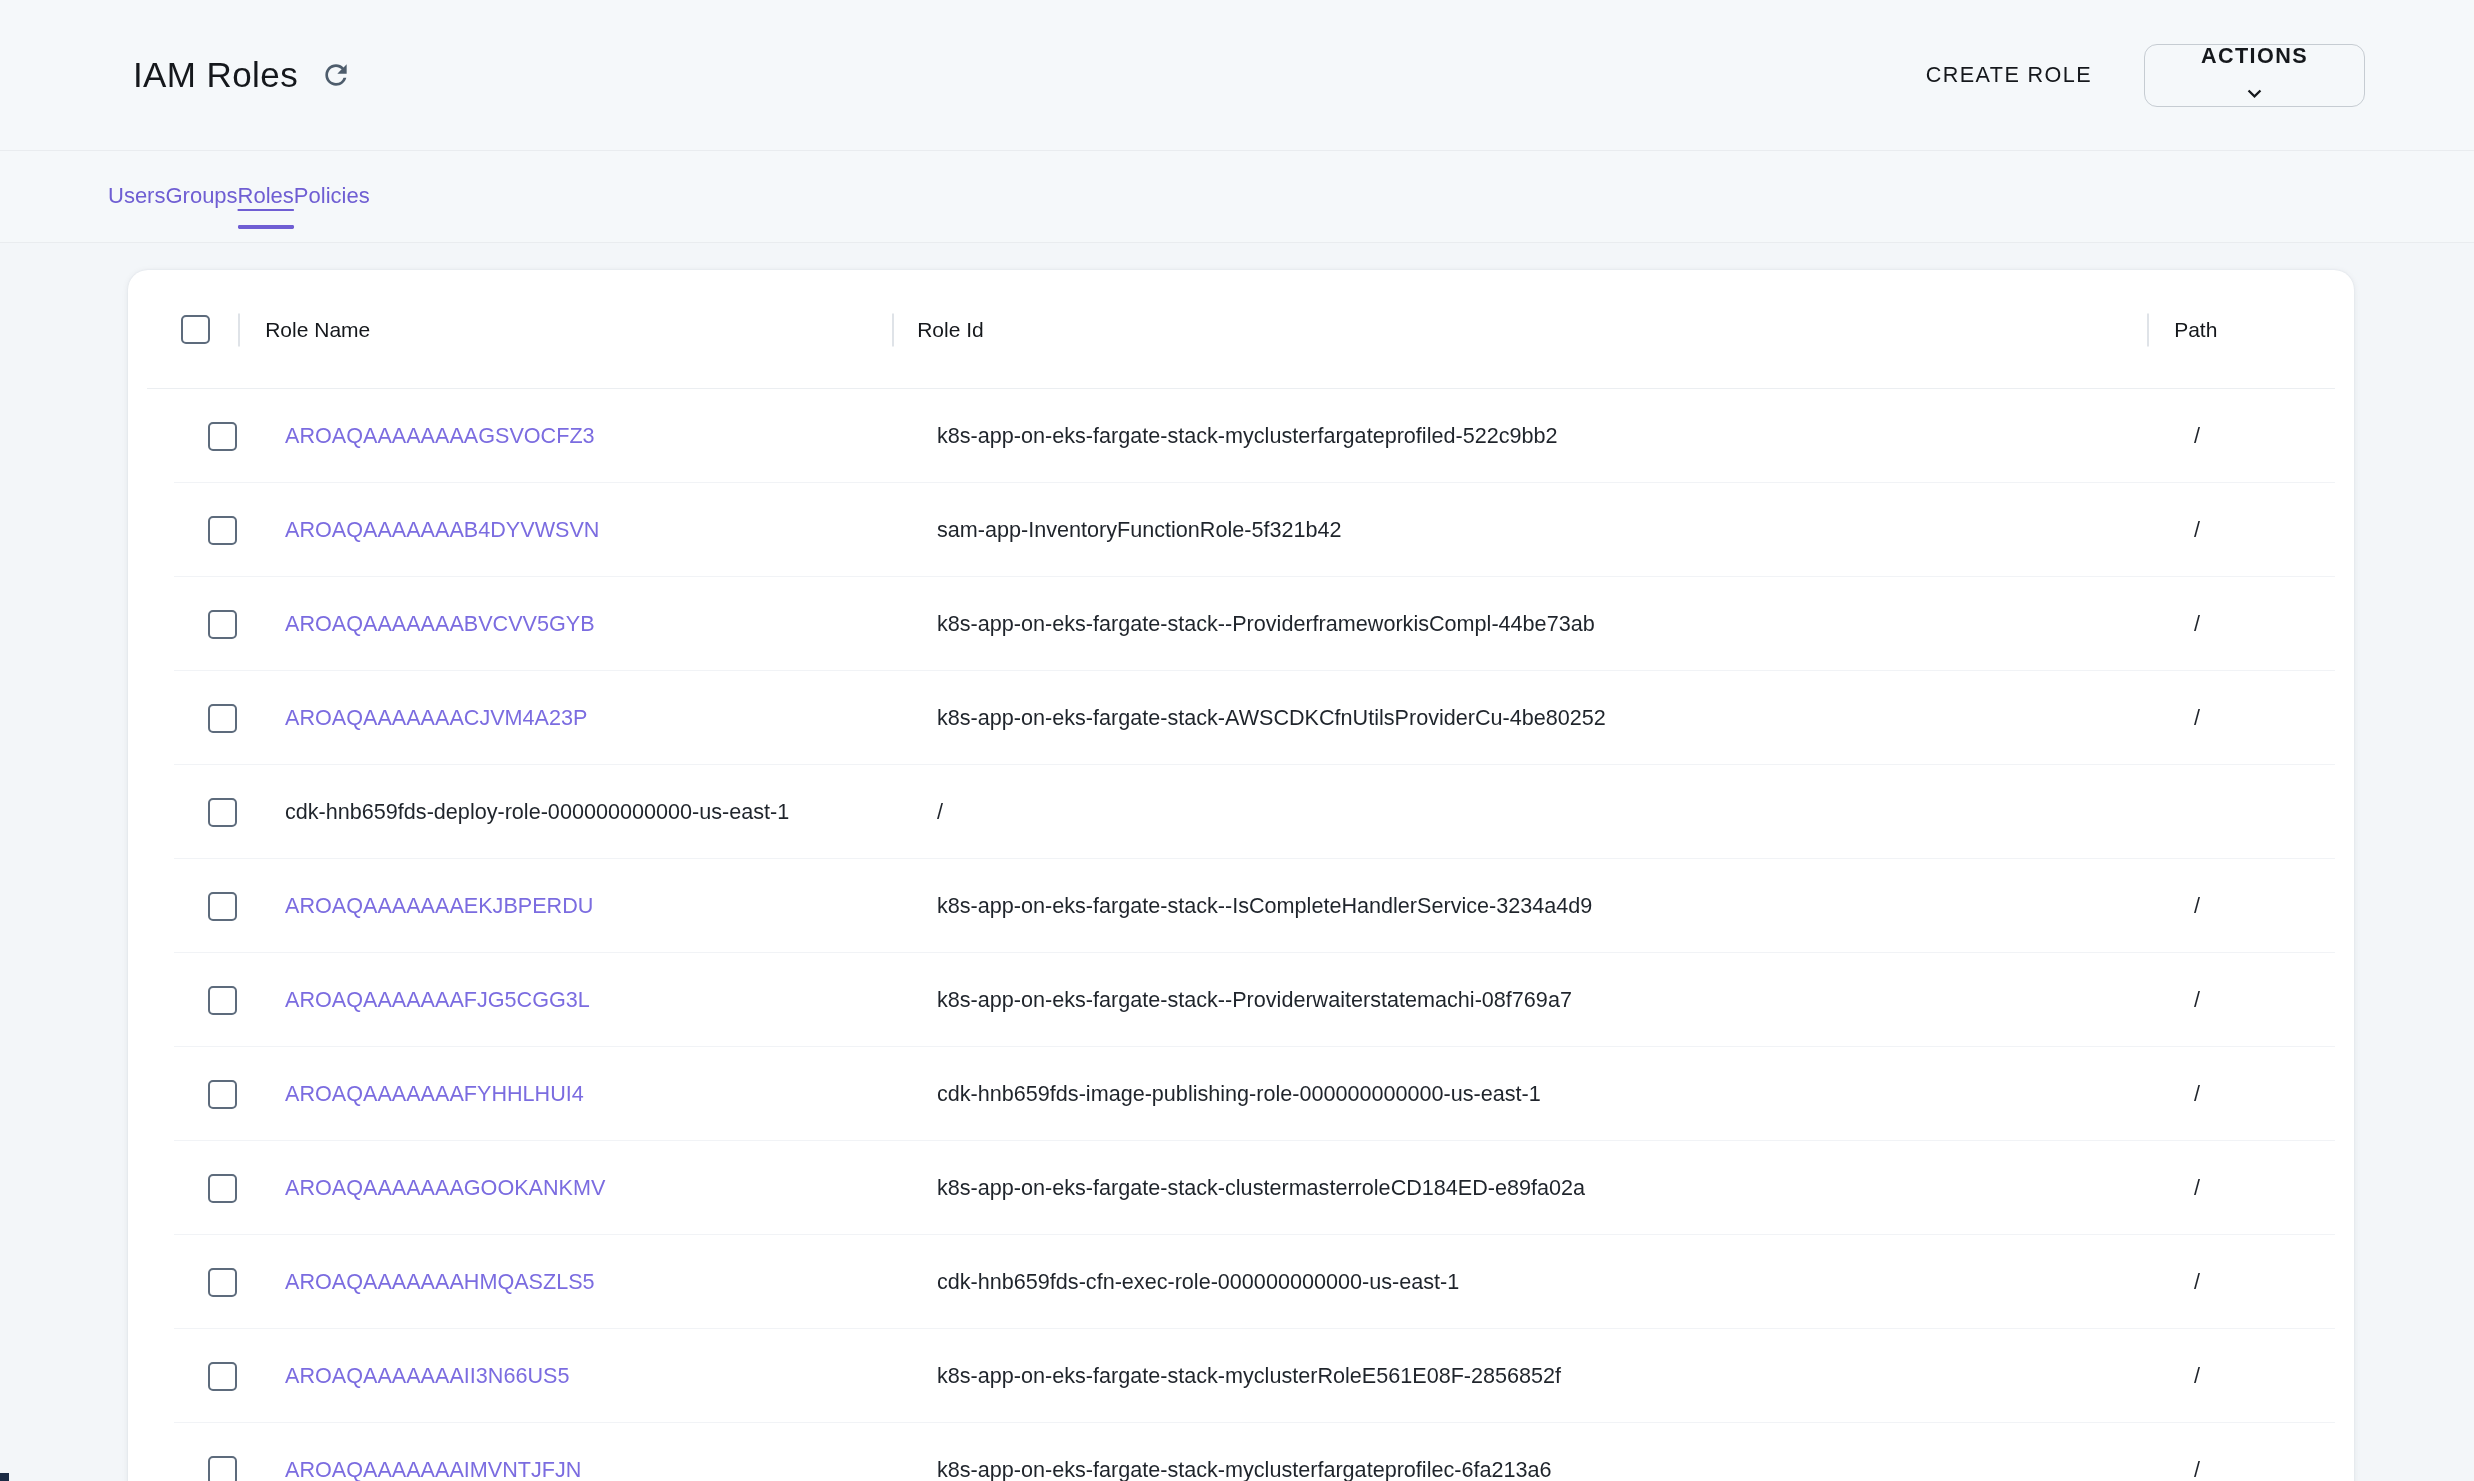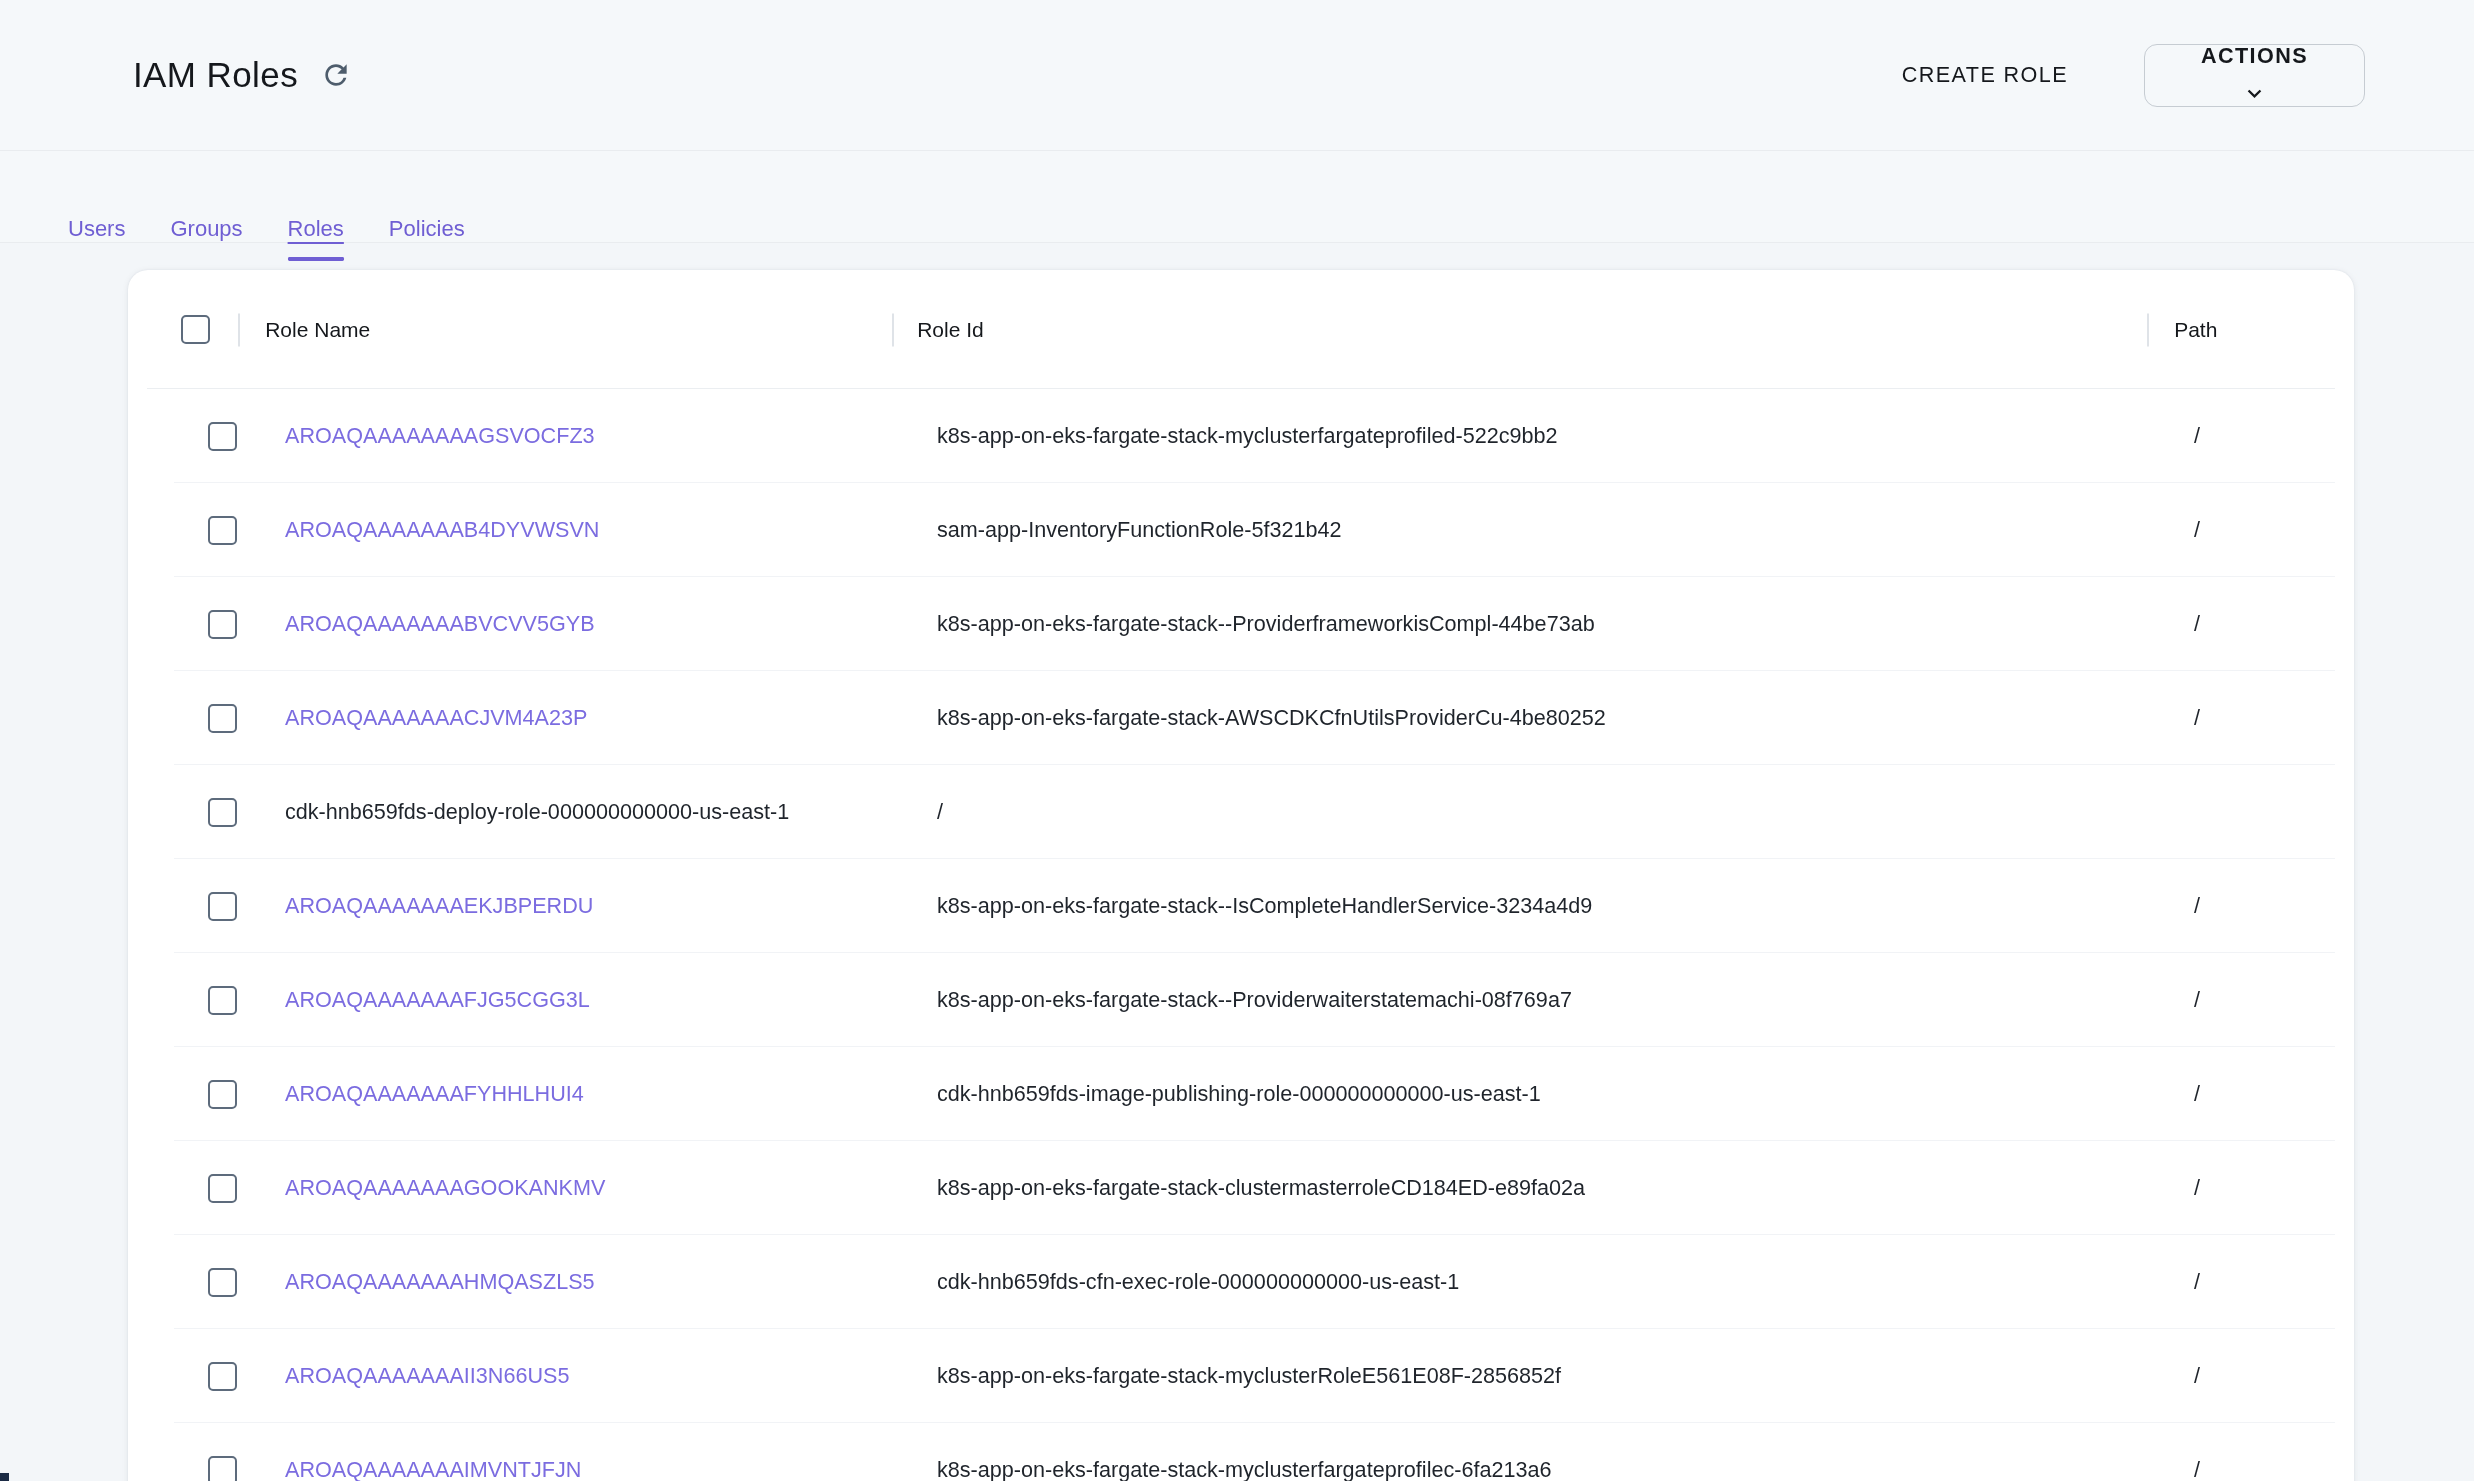--- a/index.html
+++ b/index.html
@@ -37,21 +37,21 @@
     padding-left:133px;
     padding-right:110px;
   }
   .title-group{display:flex;align-items:center;gap:18px;}
   .page-title{font-size:35px;font-weight:400;color:var(--text-dark);letter-spacing:0.4px;}
   .icon-btn{
     width:40px;height:40px;border:none;background:transparent;
     display:flex;align-items:center;justify-content:center;cursor:pointer;
   }
   .icon-btn svg{width:32px;height:32px;fill:var(--icon-gray);}
-  .top-actions{margin-left:auto;display:flex;align-items:center;gap:60px;justify-content:flex-end;}
+  .top-actions{margin-left:auto;display:flex;align-items:center;gap:36px;justify-content:flex-end;}
   .text-btn{
     background:transparent;border:none;cursor:pointer;
     font-family:inherit;font-size:21.6px;font-weight:500;letter-spacing:1.4px;
     color:var(--text-dark);padding:13px 16px;
   }
   .outline-btn{
     background:transparent;cursor:pointer;
     border:1.4px solid var(--outline-btn-border);
     border-radius:13px;
     height:63px;min-width:221px;
@@ -59,23 +59,22 @@
     font-family:inherit;font-size:21.6px;font-weight:700;letter-spacing:1.4px;
     color:var(--text-dark);padding:0 24.5px;flex-direction:column;
   }
   .outline-btn svg{width:27px;height:27px;fill:var(--text-dark);}
   
   .tabs-bar{
     height:92px;
     background:var(--bg-strip);
     border-bottom:1.4px solid var(--strip-border);
     display:flex;
-    align-items:flex-end;
-    gap:45px;
-    padding-left:68px;
+    align-items:center;
+    padding-left:108px;
   }
   .tab{
     position:relative;
     font-size:22px;
     color:var(--accent);
     text-decoration:none;
     cursor:pointer;
     line-height:1.2;
   }
   .tab.active{

